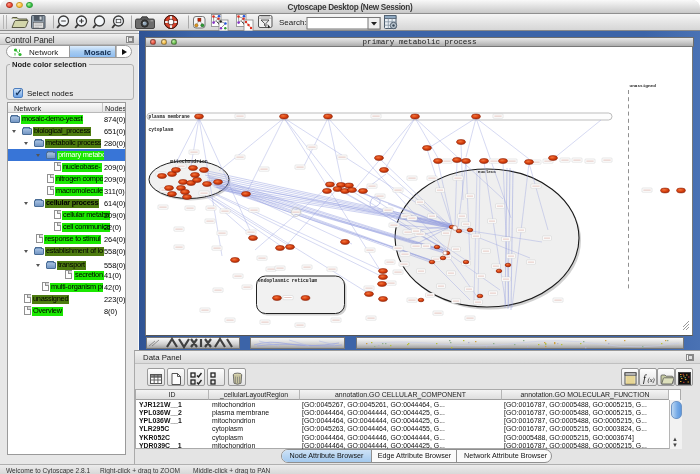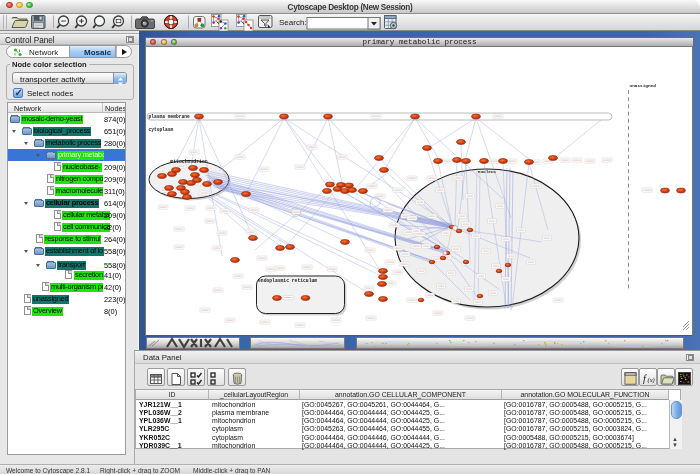--- a/index.html
+++ b/index.html
@@ -29,21 +29,21 @@
 #combobtn{position:absolute;right:0px;top:0px;width:13px;height:10.5px;background:linear-gradient(#e4f0fc,#90bdf0 50%,#74a9ea);border-left:1px solid #8f8f8f;border-radius:0 3px 3px 0;}
 #checkbox{left:13px;top:57px;width:10px;height:10px;background:linear-gradient(#cde2f8,#6da2e4);border:1px solid #4c7ec0;border-radius:2px;}
 #checkbox span{position:absolute;left:0.5px;top:-2.5px;font-size:10px;font-weight:bold;color:#18365f;}
 #chklbl{left:27px;top:58px;font-size:8px;color:#111;}
 #tree{left:7px;top:71px;width:119px;height:353px;background:#fff;border:1px solid #9a9a9a;overflow:hidden;}
 #treehead{position:absolute;left:0;top:0;width:119px;height:10px;background:linear-gradient(#fafafa,#e4e4e4);border-bottom:1px solid #b9b9b9;font-size:7.4px;color:#222;}
 .trow{position:absolute;left:0;width:119px;height:12px;font-size:7.4px;color:#000;}
 .trow .cnt{position:absolute;left:96px;top:2px;}
 .lbl{position:absolute;top:1.5px;padding:0.5px 1px;line-height:8.5px;white-space:nowrap;letter-spacing:-0.25px;}
 .g{background:#1ae800;}
-.r{background:#0f766e;}
+.r{background:#4d7c0f;}
 .arr{position:absolute;top:4.5px;width:0;height:0;border-left:2.8px solid transparent;border-right:2.8px solid transparent;border-top:3.8px solid #555;}
 .fold{position:absolute;top:2.5px;width:10px;height:7px;background:linear-gradient(#a4bede,#7396c4);border:0.5px solid #4a6d96;border-radius:1px;}
 .fold:before{content:"";position:absolute;left:0px;top:-2px;width:4.5px;height:1.5px;background:#7e9fc9;border:0.5px solid #4a6d96;border-bottom:none;border-radius:1px 1px 0 0;}
 .file{position:absolute;top:1px;width:7px;height:9px;background:#fdfdfd;border:0.6px solid #909090;}
 .file:before{content:"";position:absolute;right:-0.5px;top:-0.5px;width:2.5px;height:2.5px;background:#d8d8d8;border-left:0.6px solid #909090;border-bottom:0.6px solid #909090;}
 .selrow{background:#3875d7;color:#fff;}
 #dpanel{left:134px;top:350px;width:566px;height:114px;background:#e4e4e4;border-top:1px solid #9a9a9a;border-left:1px solid #aaa;}
 #dphead{position:absolute;left:0;top:0;width:566px;height:13px;background:linear-gradient(#f0f0f0,#dadada);border-bottom:1px solid #c0c0c0;}
 #dphead span{position:absolute;left:8px;top:2px;font-size:7.8px;color:#222;}
 .dbtn{position:absolute;top:17px;width:18px;height:18px;background:linear-gradient(#fdfdfd,#e2e2e2);border:1px solid #9a9a9a;border-radius:2px;}
@@ -869,27 +869,20 @@
           <path d="M3.5 3 L6 5.5 M6.5 1.5 L6.5 4 M2 5 L2 7.5" stroke="#2db52d" stroke-width="0.9" fill="none"></path>
         </svg>
       <div class="tn" style="left:22px;font-weight:normal;color:#222;">Network</div>
       <div id="tabmosaic"></div>
       <div class="tn" style="left:77px;color:#102a4d;">Mosaic</div>
       <div style="position:absolute;left:109px;top:0;width:17px;height:11px;border-left:1px solid #bbb;"></div>
       <div style="position:absolute;left:115px;top:2.5px;width:0;height:0;border-top:3.2px solid transparent;border-bottom:3.2px solid transparent;border-left:5px solid #111;"></div>
     </div>
     <div id="grpbox" class="abs"></div>
     <div id="grplbl" class="abs">Node color selection</div>
-    <div id="combo" class="abs">
-        <span>transporter activity</span>
-      <div id="combobtn"><svg width="13" height="11" viewBox="0 0 13 11">
-            <path d="M6.5 1.5 L9 4.5 L4 4.5 Z" fill="#fff"></path>
-            <path d="M6.5 9.5 L9 6.5 L4 6.5 Z" fill="#fff"></path>
-          </svg></div>
-    </div>
     <div id="checkbox" class="abs">
         <span>✓</span>
       </div>
     <div id="chklbl" class="abs">Select nodes</div>
     <div id="tree" class="abs">
       <div id="treehead">
           <span style="position:absolute;left:6px;top:1px;">Network</span>
           <span style="position:absolute;left:97px;top:1px;">Nodes</span>
           <span style="position:absolute;left:94px;top:0;width:1px;height:10px;background:#c5c5c5;"></span>
         </div>
@@ -1099,18 +1092,23 @@
         <div class="td" style="left:76px;top:52.14999999999999px;width:86px">mitochondrion</div>
         <div class="td" style="left:166px;top:52.14999999999999px;width:198px">[GO:0044464, GO:0044444, GO:0044425, G...</div>
         <div class="td" style="left:368px;top:52.14999999999999px;width:163px">[GO:0016787, GO:0005488, GO:0005215, G...</div>
         <div id="dscroll">
           <div id="dthumb"></div>
 <div style="position:absolute;left:2px;top:36px;font-size:6px;color:#444;">▲</div>
 <div style="position:absolute;left:2px;top:42px;font-size:6px;color:#444;">▼</div>
         </div>
       </div>
   </div>
+  <div id="atabs" class="abs">
+    <div id="tabsel" style="left:0px;width:90px;border-radius:7px 0 0 7px;border-right:1px solid #8f8f8f;">Node Attribute Browser</div>
+    <div style="left:91px;width:84px;border-right:1px solid #8f8f8f;">Edge Attribute Browser</div>
+    <div style="left:176px;width:95px;">Network Attribute Browser</div>
+  </div>
   <div id="status" class="abs">
     <span style="left:6px;">Welcome to Cytoscape 2.8.1</span>
     <span style="left:100px;">Right-click + drag to ZOOM</span>
     <span style="left:193px;">Middle-click + drag to PAN</span>
   </div>
 </div>
 
 </body></html>

